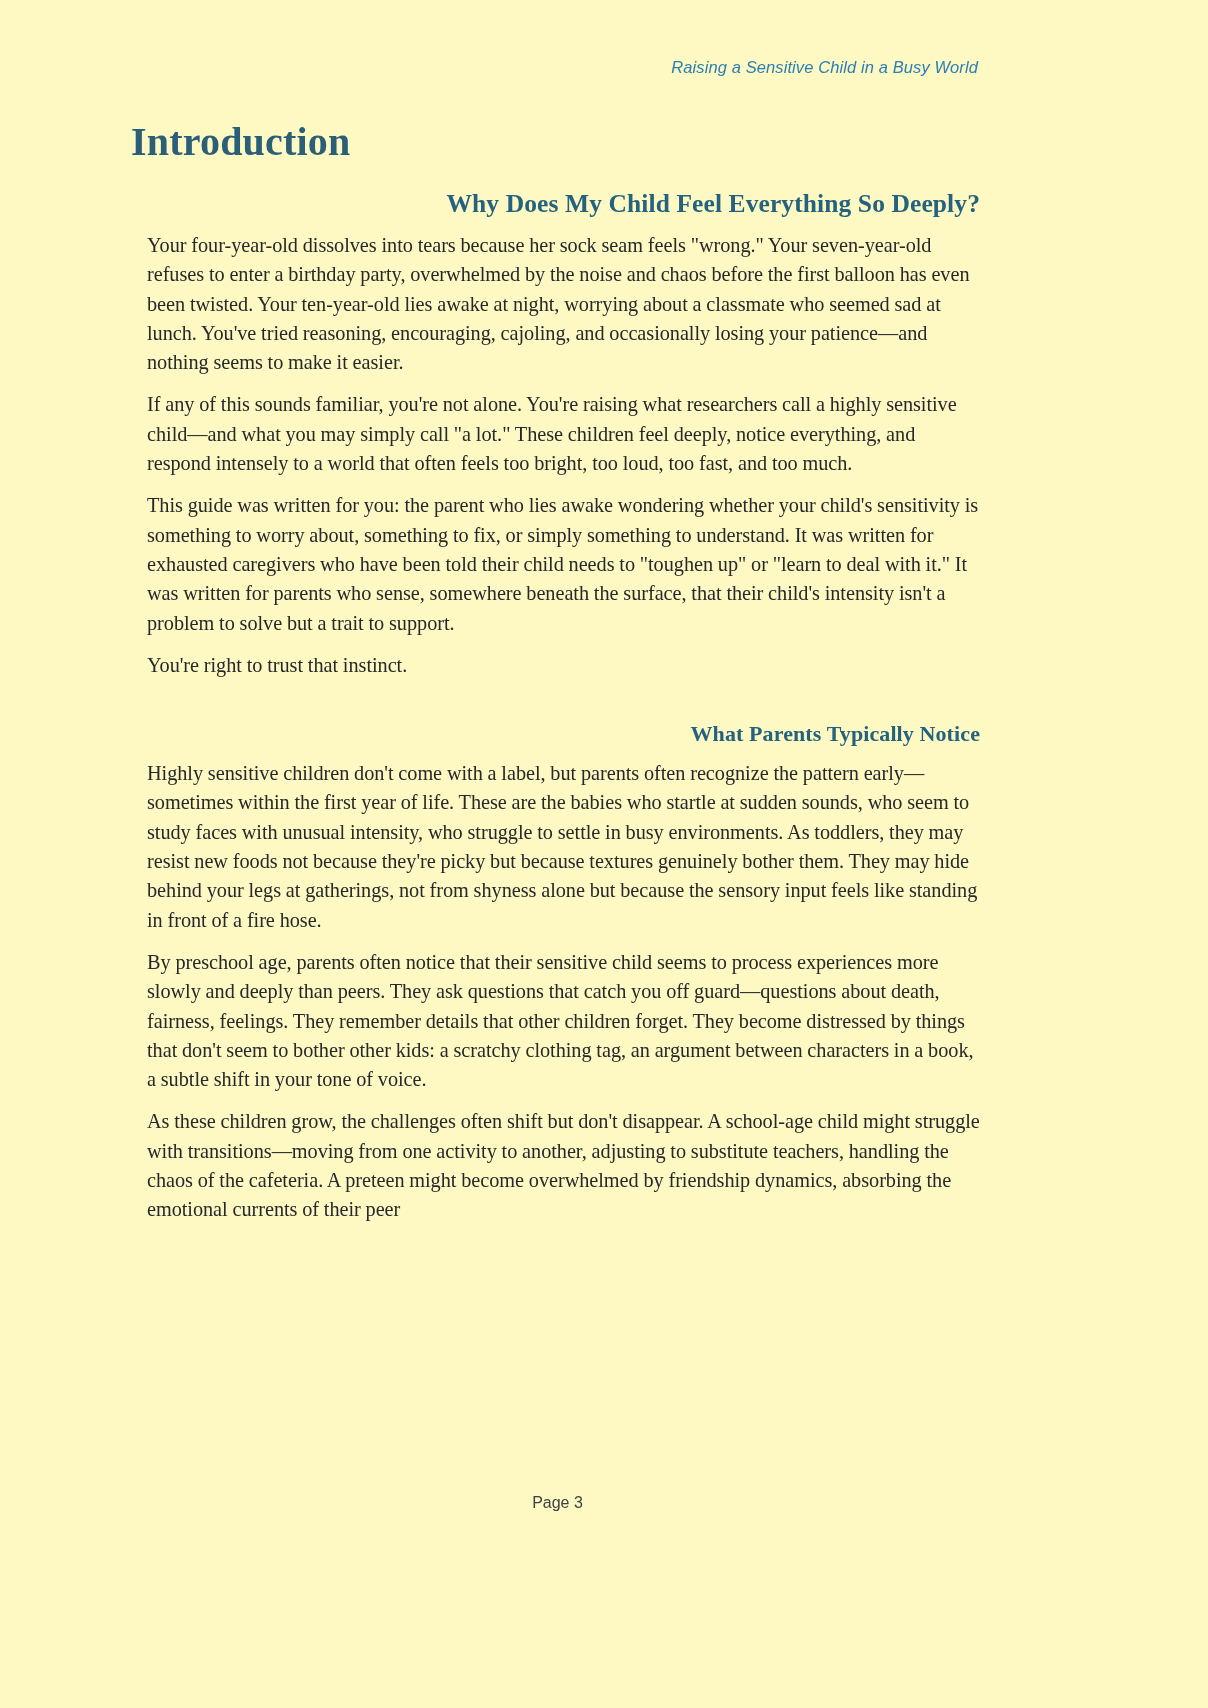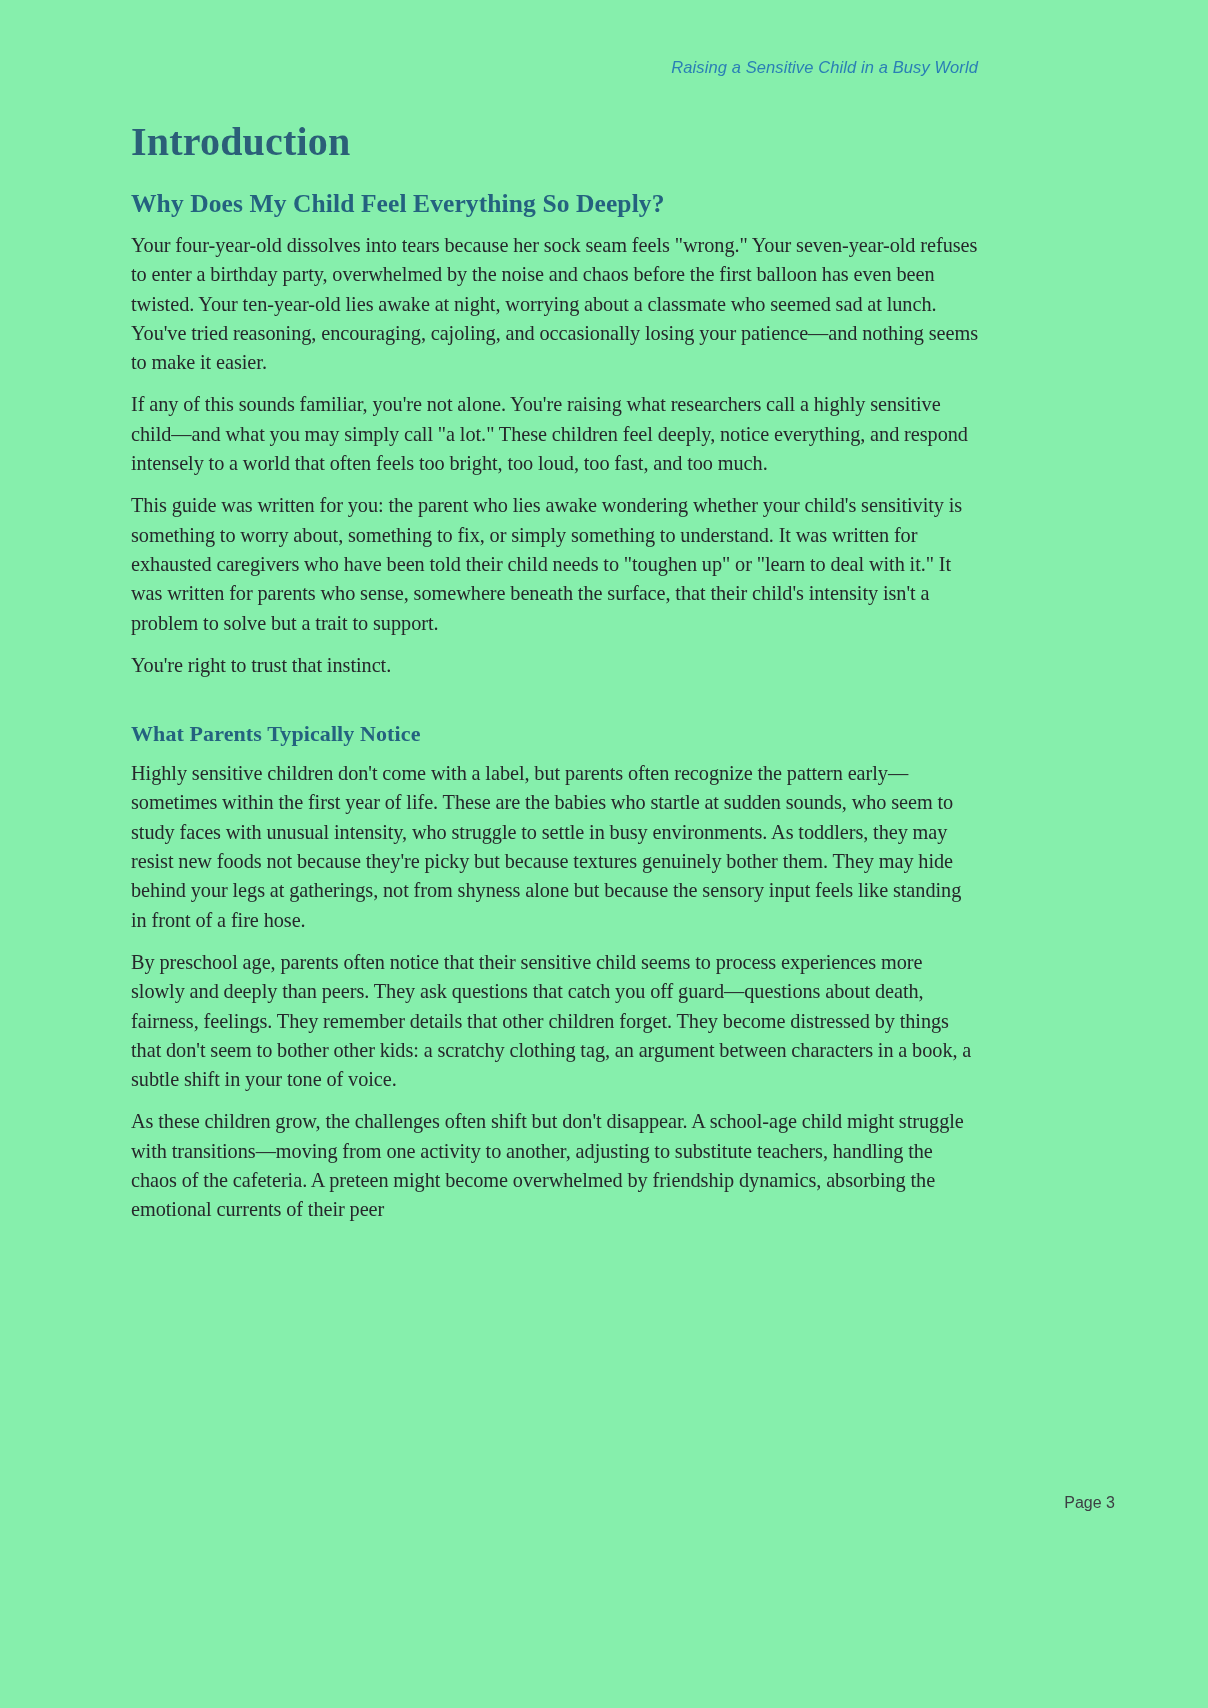--- a/index.html
+++ b/index.html
@@ -10,21 +10,21 @@
   body {
     width: 1208px;
     height: 1708px;
     position: relative;
     font-family: "Liberation Serif", "DejaVu Serif", serif;
     -webkit-font-smoothing: antialiased;
   }
   .page {
     position: absolute;
     inset: 0;
-    background: #86efac;
+    background: #fef9c3;
     text-decoration: underline;
   }
 
   
   .running-header {
     position: absolute;
     top: 58px;
     left: 130px;
     right: 230px;
     text-align: right;
@@ -55,50 +55,51 @@
   }
 
   h2.section-head {
     margin: 22px 0 0 0;
     font-family: "Liberation Serif", "DejaVu Serif", serif;
     font-weight: bold;
     font-size: 25.5px;
     line-height: 32px;
     color: #24627f;
     letter-spacing: 0.1px;
+    text-align: right;
   }
 
   h2.section-head.secondary {
     font-size: 22px;
     line-height: 28px;
     margin-top: 40px;
   }
 
   p.body-para {
-    margin: 13px 0 0 0;
+    margin: 13px 0 0 16px;
     font-family: "Liberation Serif", "DejaVu Serif", serif;
     font-size: 20.3px;
     line-height: 29.3px;
     color: #26282b;
     text-align: left;
     letter-spacing: -0.05px;
     word-spacing: -0.2px;
   }
 
   p.body-para.first-after-head {
     margin-top: 11px;
   }
 
   
   .page-footer {
     position: absolute;
     bottom: 196px;
     left: 0;
     width: 1115px;
-    text-align: right;
+    text-align: center;
     font-family: "Liberation Sans", "DejaVu Sans", sans-serif;
     font-size: 16px;
     color: #3c3f43;
   }
 </style>
 </head>
 <body>
 
 <div class="page">
 

